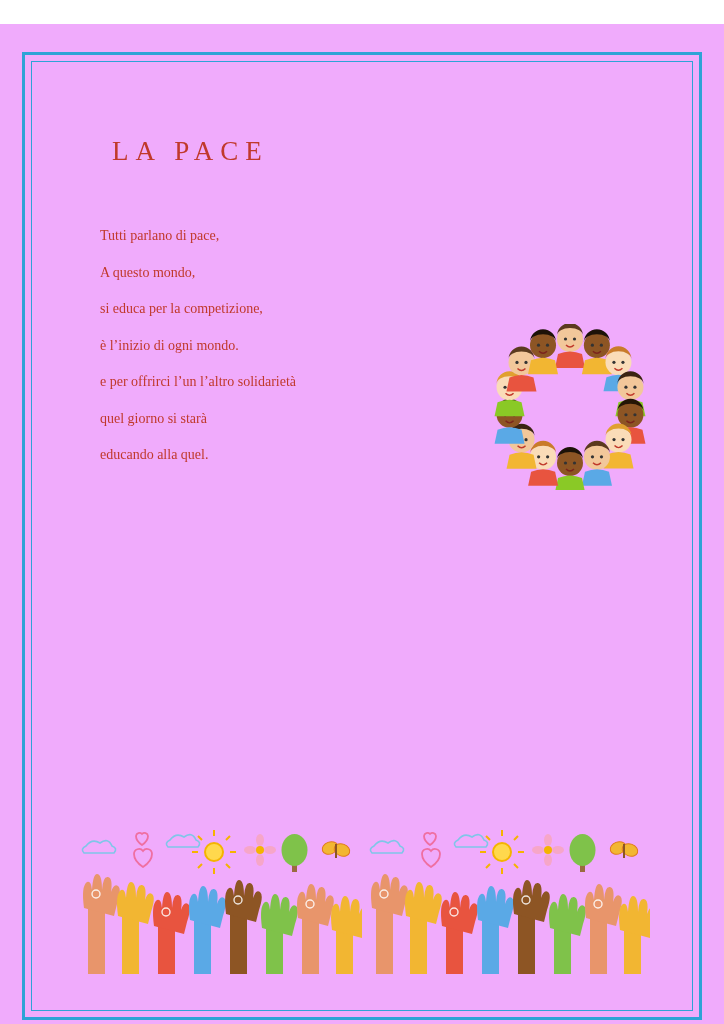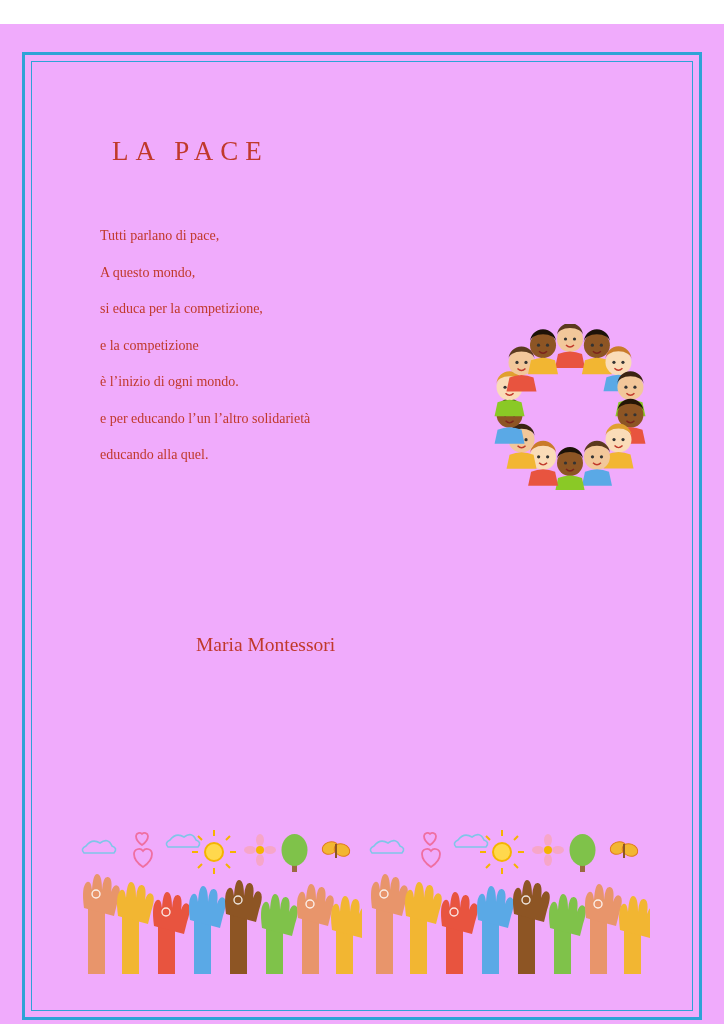--- a/index.html
+++ b/index.html
@@ -111,27 +111,26 @@
 
   <div class="border-outer"></div>
   <div class="border-inner"></div>
 
   <div class="title">LA PACE</div>
 
   <div class="poem">
     <div class="line">Tutti parlano di pace,</div>
     <div class="line">A questo mondo,</div>
     <div class="line">si educa per la competizione,</div>
-    <div class="line">e la competizione</div>
     <div class="line">è l’inizio di ogni mondo.</div>
-    <div class="line">e per educando l’un l’altro solidarietà</div>
+    <div class="line">e per offrirci l’un l’altro solidarietà</div>
+    <div class="line">quel giorno si starà</div>
     <div class="line">educando alla quel.</div>
   </div>
 
-  <div class="author">Maria Montessori</div>
 
   <div class="kids-circle">
     <svg viewBox="0 0 166 166" width="166" height="166" xmlns="http://www.w3.org/2000/svg">
       <g id="kids">
 
         <g transform="translate(83,83) rotate(0) translate(0,-62) rotate(0)">
           <circle cx="0" cy="-6" r="13" fill="#f2c79a"></circle>
           <path d="M-13,-9 a13,13 0 0,1 26,0 a13,8 0 0,0 -26,0z" fill="#5b3a1e"></path>
           <circle cx="-4.5" cy="-6" r="1.6" fill="#333"></circle>
           <circle cx="4.5" cy="-6" r="1.6" fill="#333"></circle>

